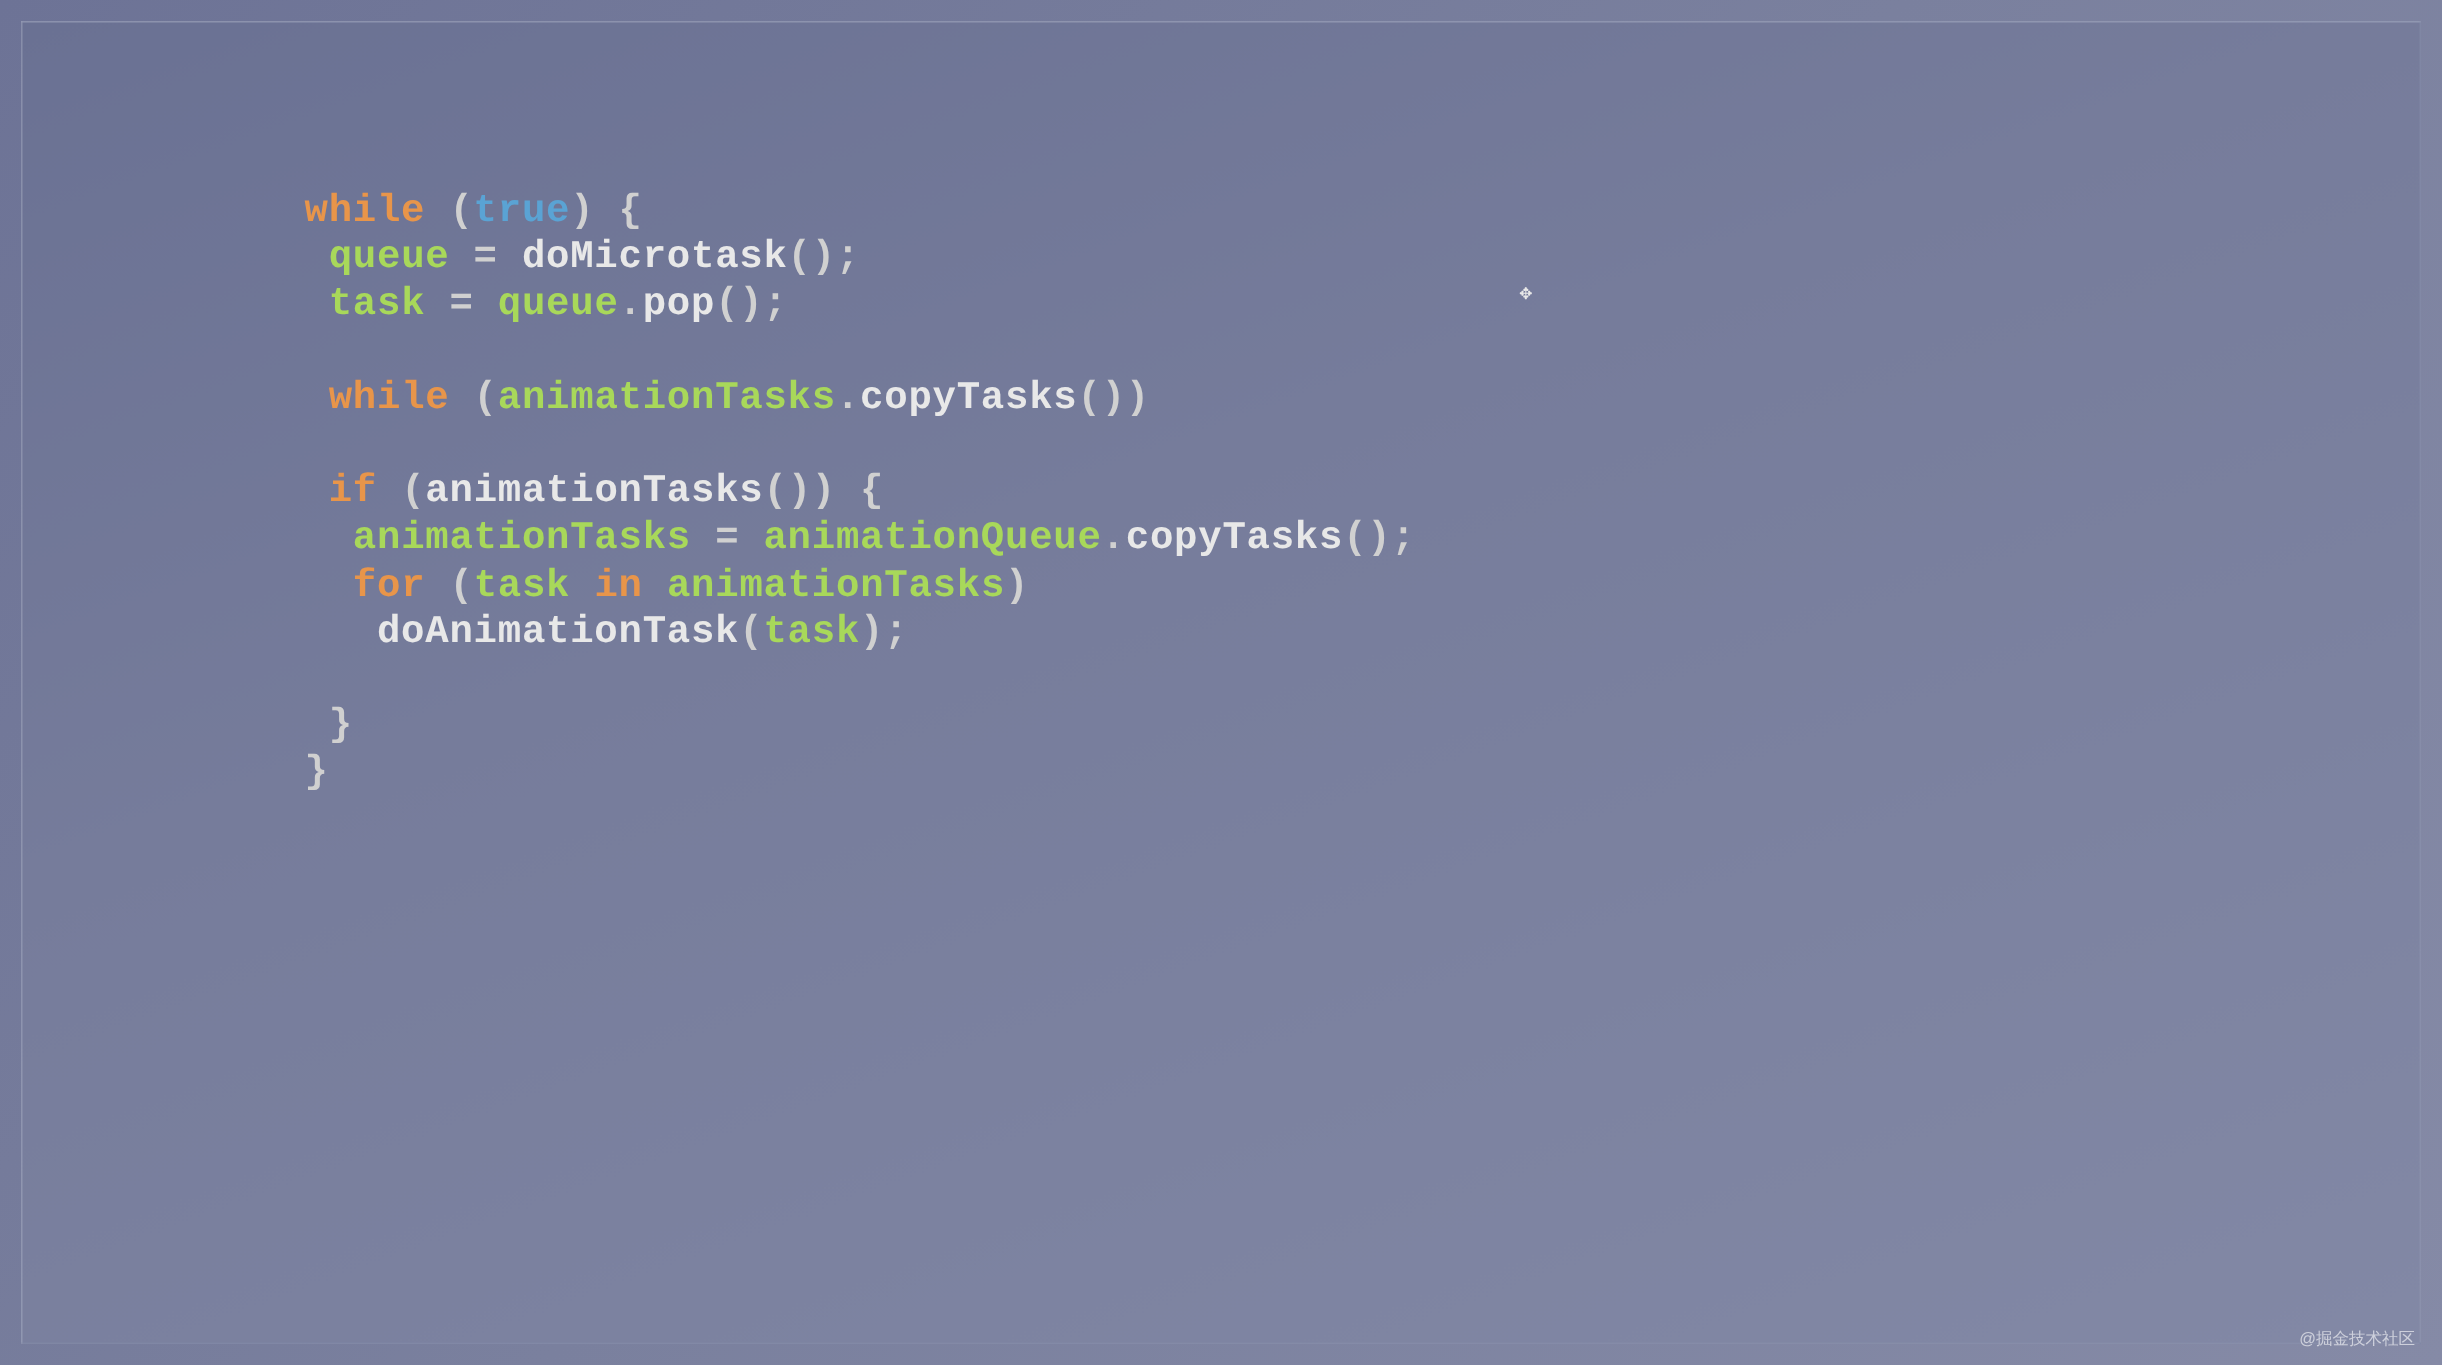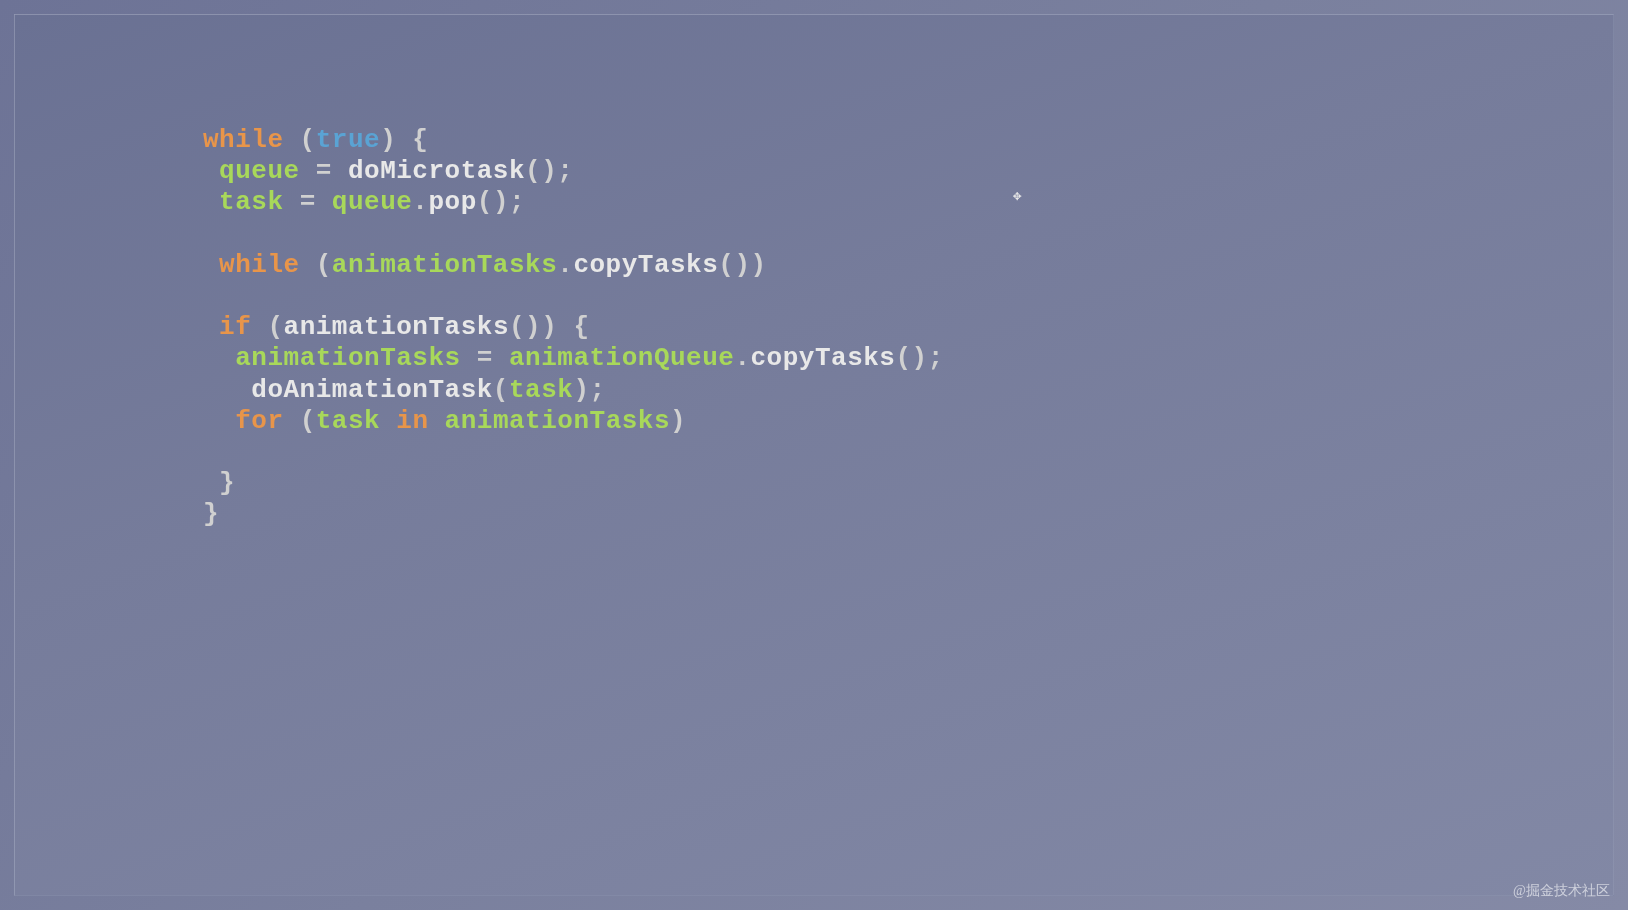--- a/index.html
+++ b/index.html
@@ -38,22 +38,22 @@
     }
     .kw { color: #e8954a; }
     .bool { color: #5aa3d4; }
     .var { color: #a8d85a; }
     .fn { color: #e8e8e8; }
     .punct { color: #d0d0d0; }
     .watermark {
       position: absolute;
       bottom: 10px;
       right: 18px;
-      font-family: Liberation Serif, serif;
-      font-size: 14px;
+      font-family: Liberation Sans, sans-serif;
+      font-size: 11px;
       color: rgba(255, 255, 255, 0.6);
     }
     .cursor {
       position: absolute;
       top: 172px;
       left: 998px;
       width: 12px;
       height: 12px;
       color: #e8e8e8;
       font-size: 14px;
@@ -65,21 +65,21 @@
 <div class="frame">
   <div class="code-block">
       <div class="line"><span class="kw">while</span><span class="punct"> (</span><span class="bool">true</span><span class="punct">) {</span></div>
       <div class="line"><span class="punct"> </span><span class="var">queue</span><span class="punct"> = </span><span class="fn">doMicrotask</span><span class="punct">();</span></div>
       <div class="line"><span class="punct"> </span><span class="var">task</span><span class="punct"> = </span><span class="var">queue</span><span class="punct">.</span><span class="fn">pop</span><span class="punct">();</span></div>
       <div class="line"><span class="punct"> </span></div>
       <div class="line"><span class="punct"> </span><span class="kw">while</span><span class="punct"> (</span><span class="var">animationTasks</span><span class="punct">.</span><span class="fn">copyTasks</span><span class="punct">())</span></div>
       <div class="line"><span class="punct"> </span></div>
       <div class="line"><span class="punct"> </span><span class="kw">if</span><span class="punct"> (</span><span class="fn">animationTasks</span><span class="punct">()) {</span></div>
       <div class="line"><span class="punct">  </span><span class="var">animationTasks</span><span class="punct"> = </span><span class="var">animationQueue</span><span class="punct">.</span><span class="fn">copyTasks</span><span class="punct">();</span></div>
+      <div class="line"><span class="punct">  </span><span class="kw">for</span><span class="punct"> (</span><span class="var">task</span><span class="punct"> </span><span class="kw">in</span><span class="punct"> </span><span class="var">animationTasks</span><span class="punct">)</span></div>
       <div class="line"><span class="punct">   </span><span class="fn">doAnimationTask</span><span class="punct">(</span><span class="var">task</span><span class="punct">);</span></div>
-      <div class="line"><span class="punct">  </span><span class="kw">for</span><span class="punct"> (</span><span class="var">task</span><span class="punct"> </span><span class="kw">in</span><span class="punct"> </span><span class="var">animationTasks</span><span class="punct">)</span></div>
       <div class="line"><span class="punct"> </span></div>
       <div class="line"><span class="punct"> }</span></div>
       <div class="line"><span class="punct">}</span></div>
     </div>
   <div class="cursor">✥</div>
 </div>
 <div class="watermark">@掘金技术社区</div>
 
 </body></html>

